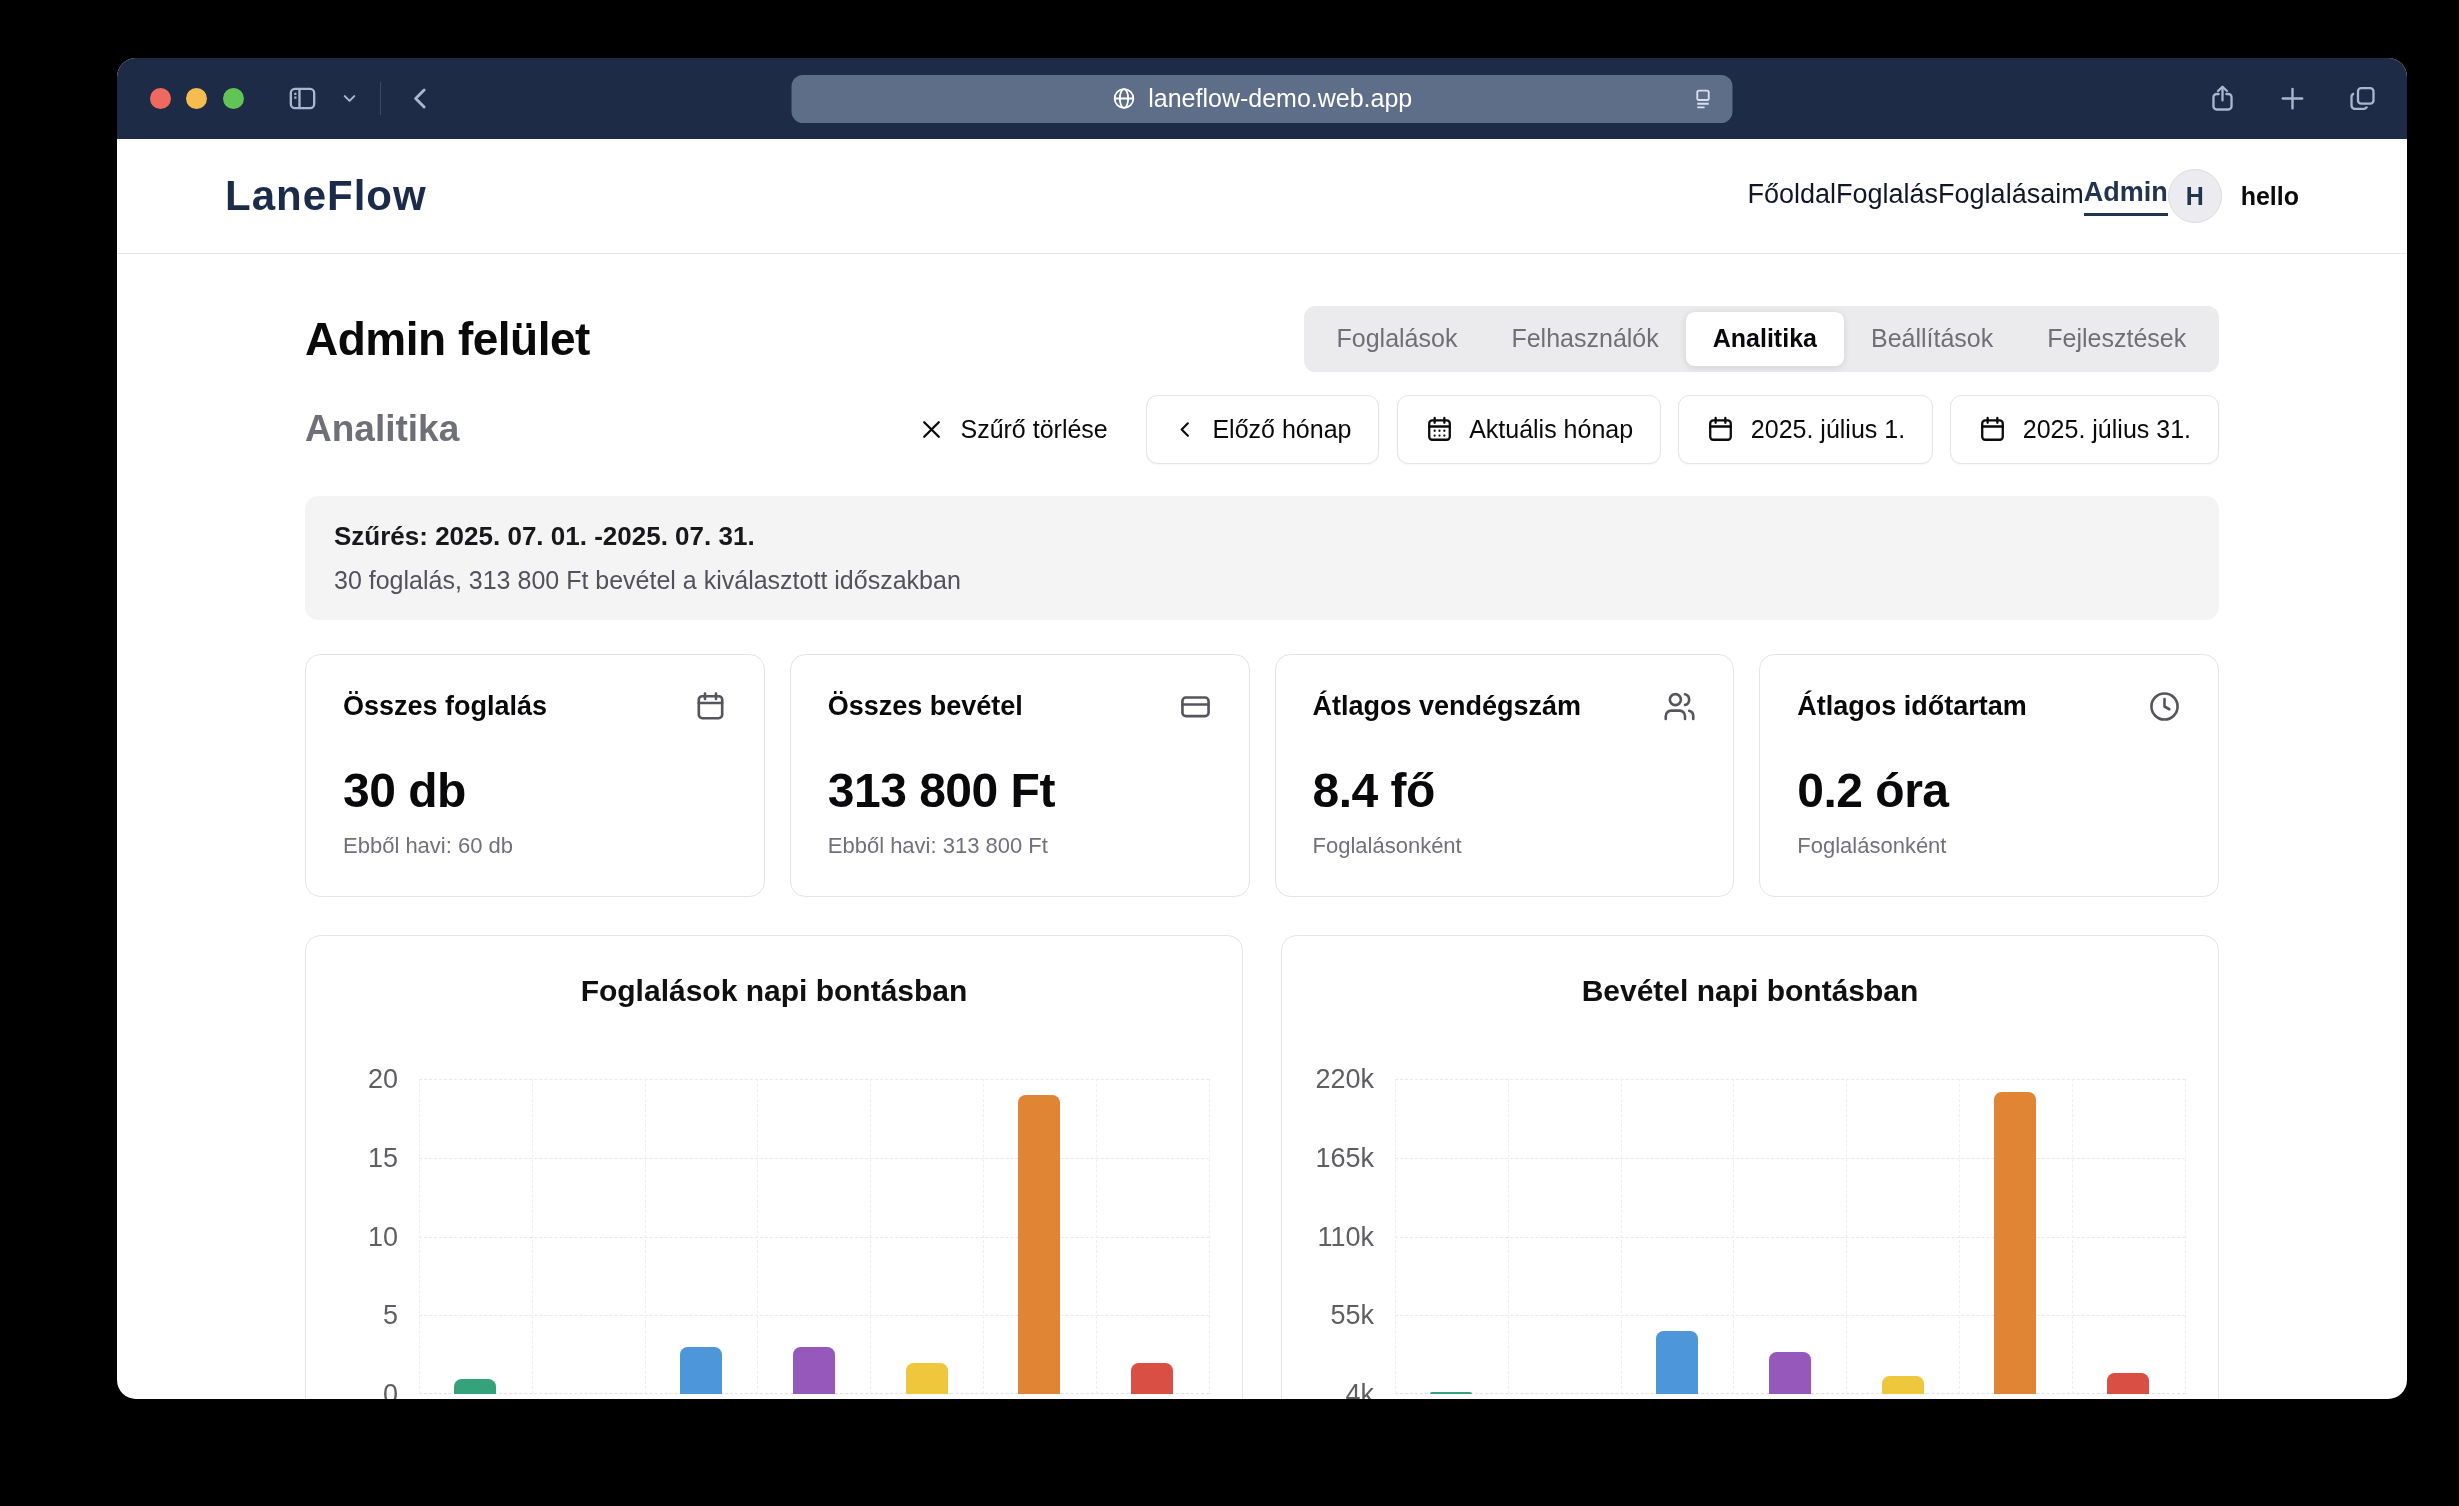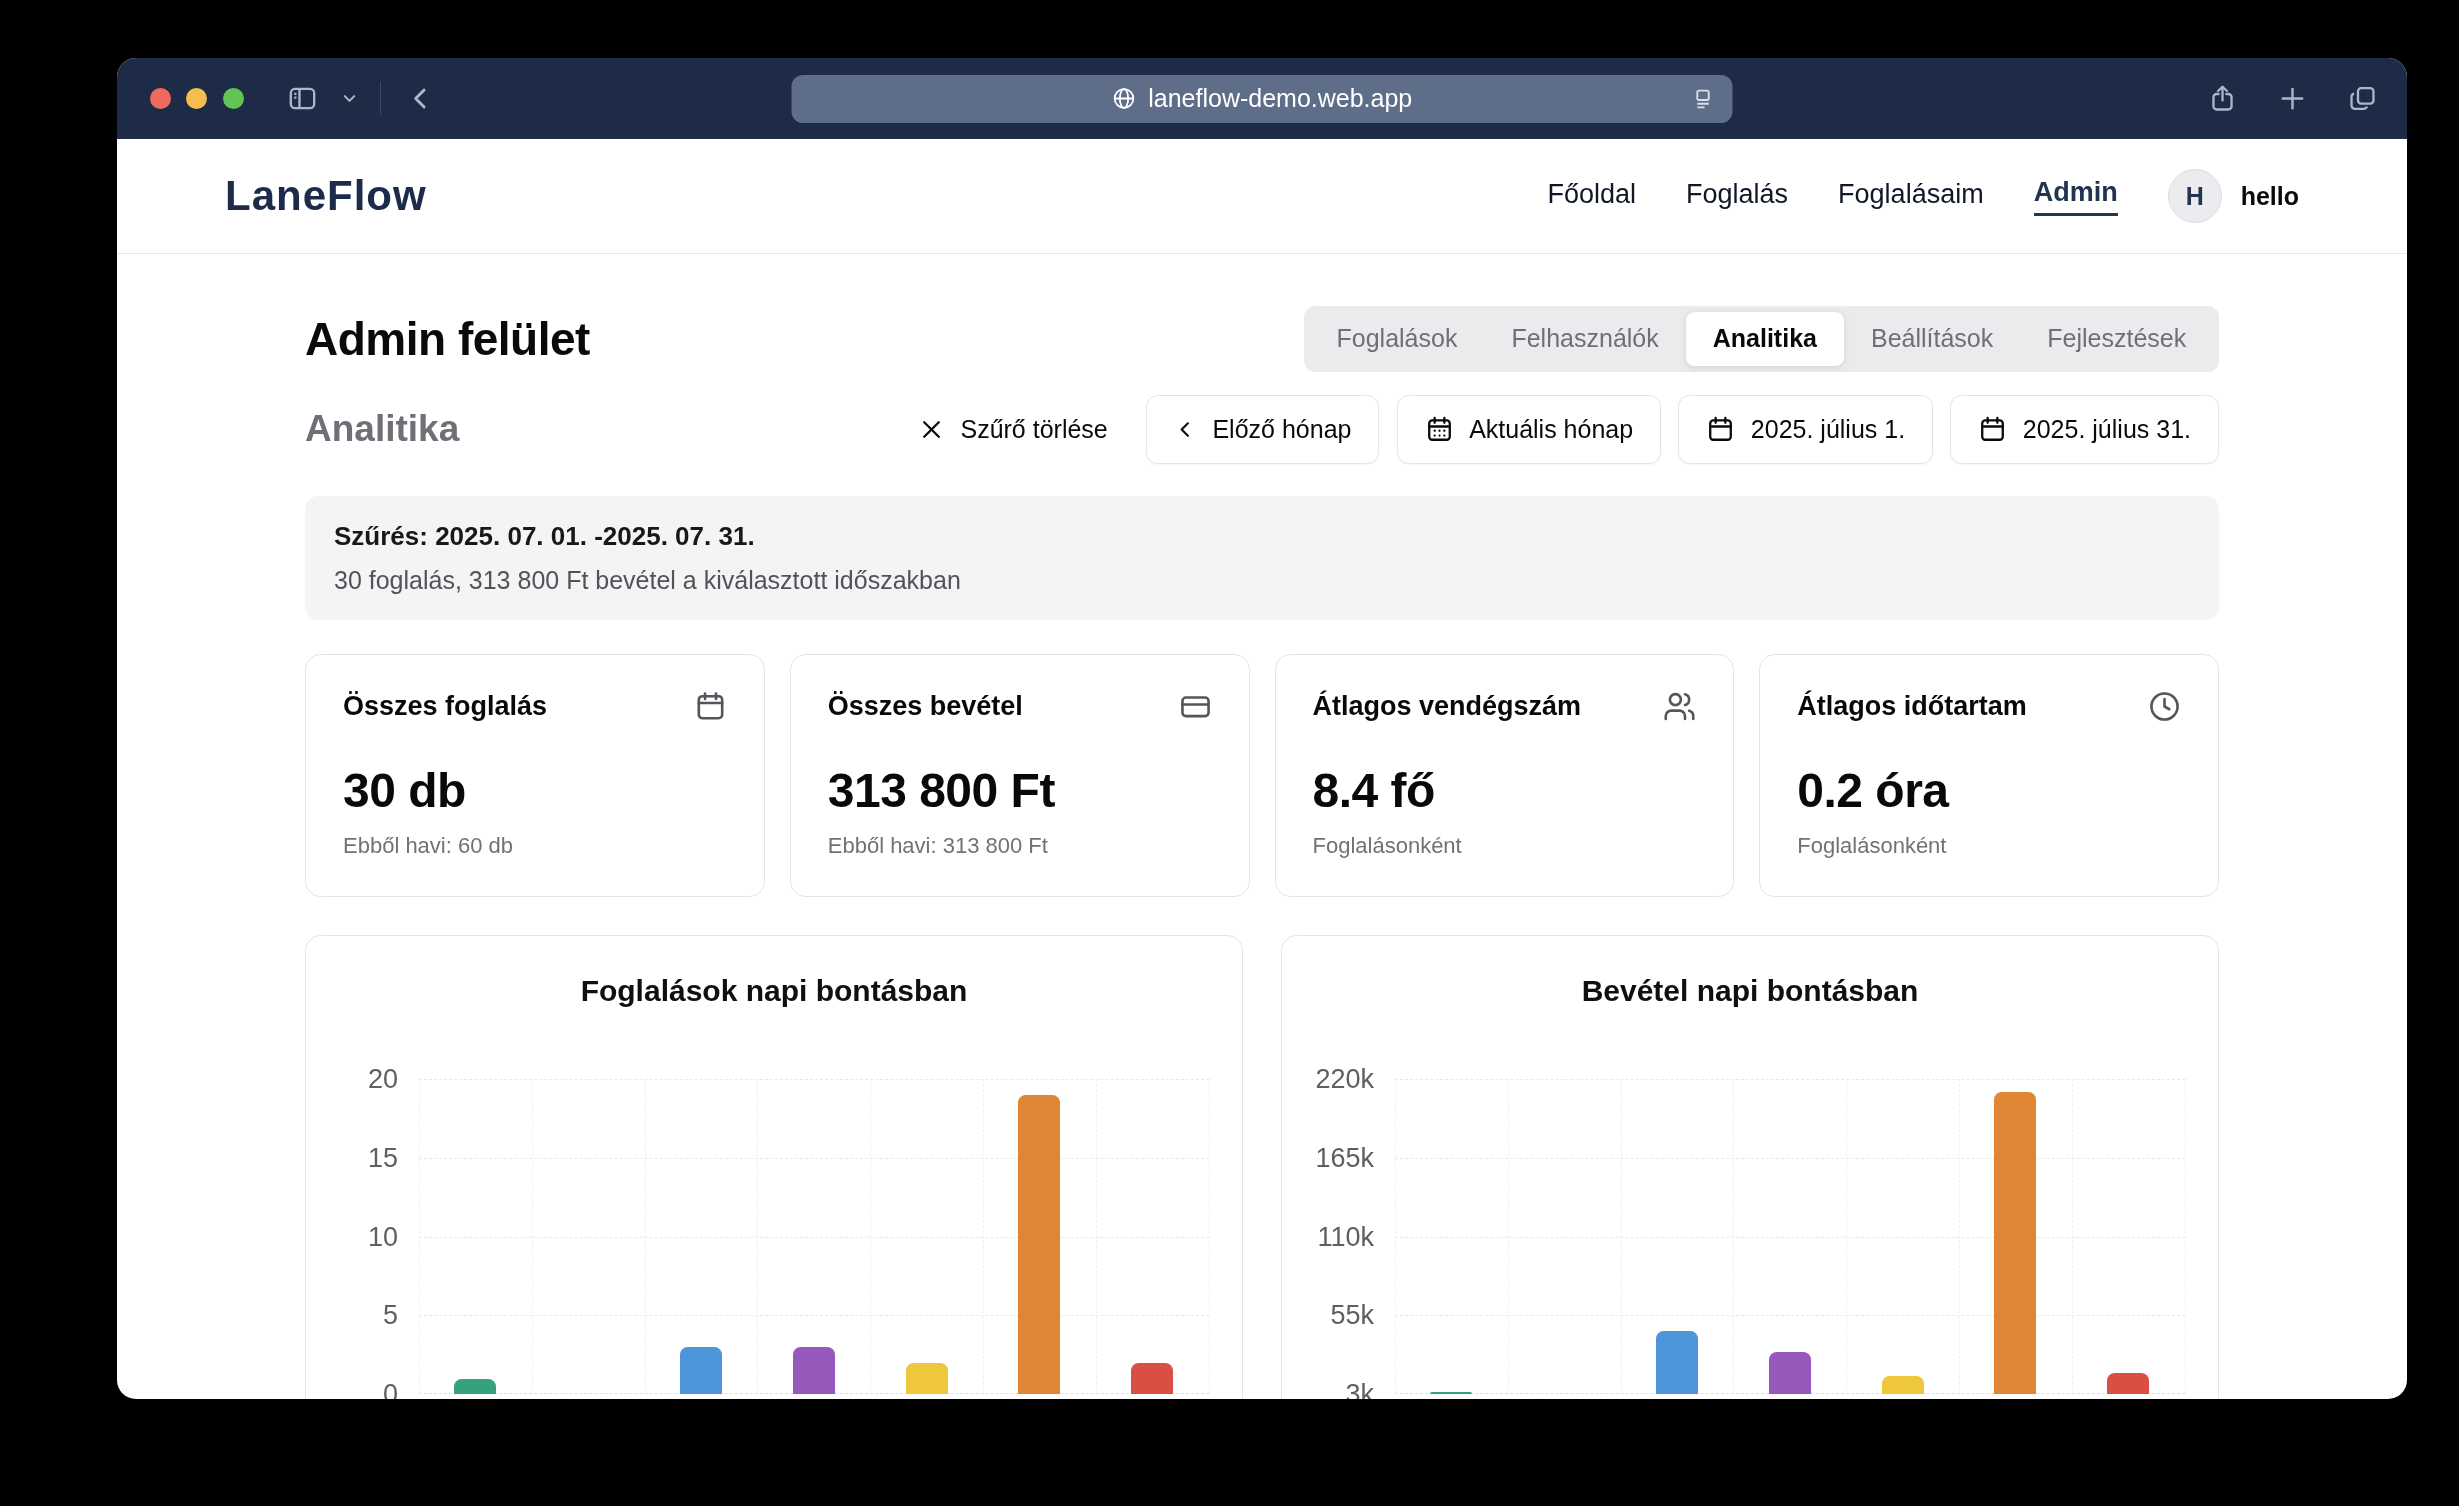--- a/index.html
+++ b/index.html
@@ -13,21 +13,21 @@
   .chrome-group{display:flex;align-items:center;gap:21px;margin-left:42px;color:#a9b6cd;}
   .chrome-divider{width:1px;height:33px;background:#39496a;}
   .back-btn{margin-left:25px;color:#a9b6cd;display:flex;}
   .url-pill{position:absolute;left:50%;top:50%;transform:translate(-50%,-50%);width:941px;height:48px;background:#5e6e89;border-radius:11.5px;display:flex;align-items:center;justify-content:center;gap:11.5px;color:#fff;font-size:25px;}
   .url-pill .reader{position:absolute;right:17.3px;top:50%;transform:translateY(-50%);color:#d9e0ec;display:flex;}
   .chrome-right{margin-left:auto;display:flex;align-items:center;gap:40px;color:#a9b6cd;}
 
   
   .nav{height:115px;background:#fff;border-bottom:1px solid #e7e7ea;display:flex;align-items:center;padding:0 108px;box-sizing:border-box;}
   .logo{font-size:42px;font-weight:800;color:#1d2b4a;letter-spacing:1px;}
-  .nav-links{margin-left:auto;display:flex;align-items:center;gap:50px;}
+  .nav-links{margin-left:auto;display:flex;align-items:center;}
   .nav-link{font-size:27px;font-weight:500;color:#101828;padding-bottom:3.8px;}
   .nav-link.active{color:#223550;font-weight:600;border-bottom:3.8px solid #223550;padding-bottom:5px;}
   .user{display:flex;align-items:center;gap:19px;}
   .avatar{width:52px;height:52px;border-radius:50%;background:#ececf0;border:1px solid #dcdce1;display:flex;align-items:center;justify-content:center;font-size:25px;font-weight:600;color:#223550;}
   .username{font-size:25px;font-weight:700;color:#0a0a0a;}
 
   
   .content{width:1914px;margin:0 auto;}
   .title-row{display:flex;align-items:center;justify-content:space-between;margin-top:52px;}
   .page-title{font-size:46px;font-weight:800;color:#0a0a0a;margin:0;letter-spacing:-0.5px;}
@@ -316,21 +316,21 @@
             <div class="bar" title="Csütörtök: 3" style="left: 374px; width: 42px; height: 47px; background: rgb(150, 89, 187);"></div>
             <div class="bar" title="Péntek: 2" style="left: 487px; width: 42px; height: 31.5px; background: rgb(238, 199, 61);"></div>
             <div class="bar" title="Szombat: 19" style="left: 599px; width: 42px; height: 299px; background: rgb(223, 133, 52);"></div>
             <div class="bar" title="Vasárnap: 2" style="left: 712px; width: 42px; height: 31.5px; background: rgb(218, 79, 67);"></div>
           </div>
       </div>
       <div class="chart-card">
         <div class="chart-title">Bevétel napi bontásban</div>
         <div class="chart-wrap">
             <div class="baseline"></div>
-            <span class="ytick" style="top: 315px;">3k</span>
+            <span class="ytick" style="top: 315px;">4k</span>
             <div class="gridline-h" style="top: 236px;"></div>
             <span class="ytick" style="top: 236px;">55k</span>
             <div class="gridline-h" style="top: 158px;"></div>
             <span class="ytick" style="top: 158px;">110k</span>
             <div class="gridline-h" style="top: 79px;"></div>
             <span class="ytick" style="top: 79px;">165k</span>
             <div class="gridline-h" style="top: 0px;"></div>
             <span class="ytick" style="top: 0px;">220k</span>
             <div class="gridline-v" style="left: 0px;"></div>
             <div class="gridline-v" style="left: 113px;"></div>

